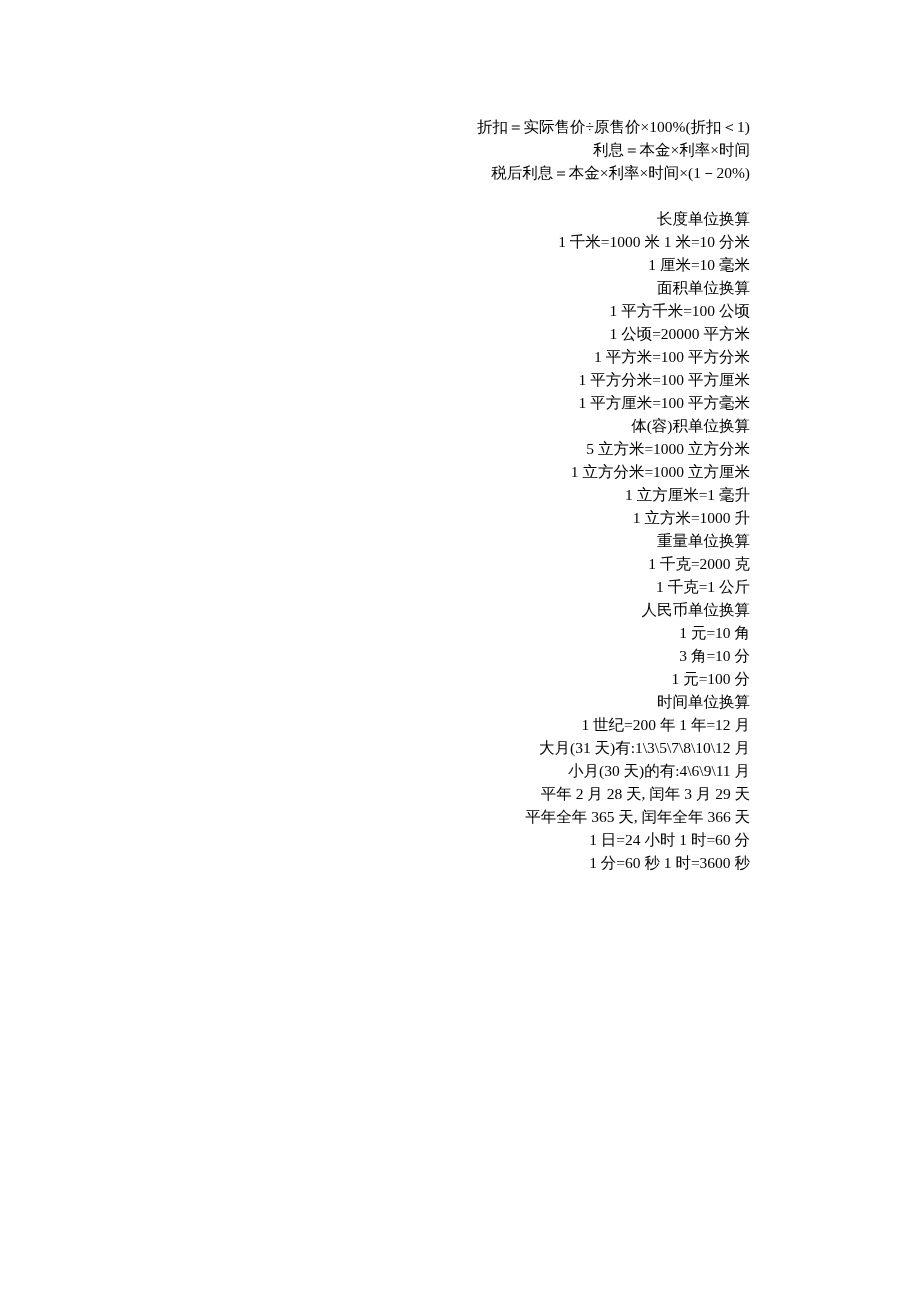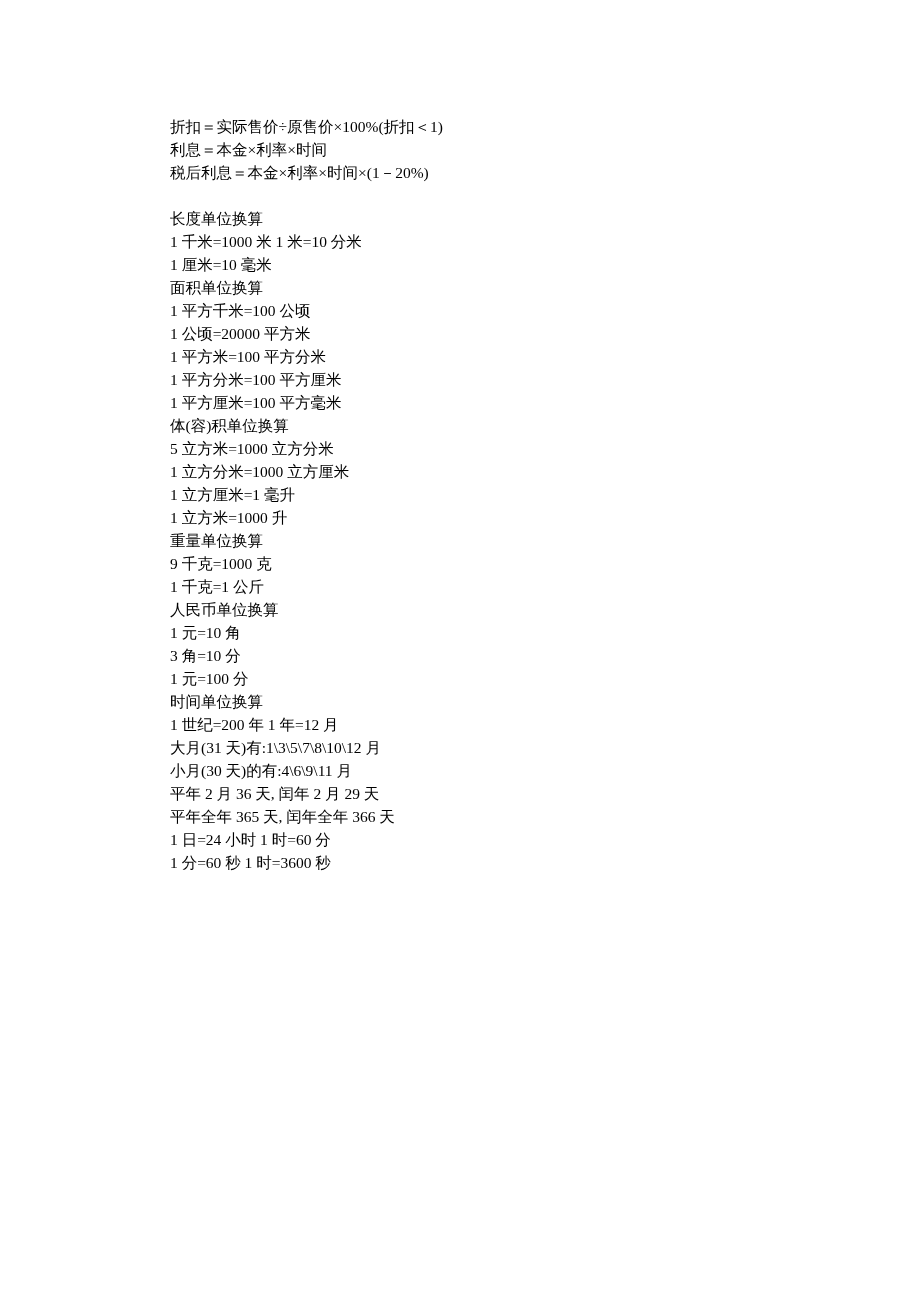--- a/index.html
+++ b/index.html
@@ -16,20 +16,21 @@
     min-height: 1302px;
     padding: 115px 170px 0 170px;
     font-size: 15.5px;
     line-height: 23px;
   }
   .para {
     margin: 0 0 23px 0;
   }
   .line {
     white-space: nowrap;
+    text-align: right;
   }
 </style>
 </head>
 <body>
 
 <div class="page">
 
   <div class="para">
     <div class="line">折扣＝实际售价÷原售价×100%(折扣＜1)</div>
     <div class="line">利息＝本金×利率×时间</div>
@@ -45,29 +46,29 @@
     <div class="line">1 公顷=20000 平方米</div>
     <div class="line">1 平方米=100 平方分米</div>
     <div class="line">1 平方分米=100 平方厘米</div>
     <div class="line">1 平方厘米=100 平方毫米</div>
     <div class="line">体(容)积单位换算</div>
     <div class="line">5 立方米=1000 立方分米</div>
     <div class="line">1 立方分米=1000 立方厘米</div>
     <div class="line">1 立方厘米=1 毫升</div>
     <div class="line">1 立方米=1000 升</div>
     <div class="line">重量单位换算</div>
-    <div class="line">9 千克=1000 克</div>
+    <div class="line">1 千克=2000 克</div>
     <div class="line">1 千克=1 公斤</div>
     <div class="line">人民币单位换算</div>
     <div class="line">1 元=10 角</div>
     <div class="line">3 角=10 分</div>
     <div class="line">1 元=100 分</div>
     <div class="line">时间单位换算</div>
     <div class="line">1 世纪=200 年  1 年=12 月</div>
     <div class="line">大月(31 天)有:1\3\5\7\8\10\12 月</div>
     <div class="line">小月(30 天)的有:4\6\9\11 月</div>
-    <div class="line">平年 2 月 36 天,  闰年 2 月 29 天</div>
+    <div class="line">平年 2 月 28 天,  闰年 3 月 29 天</div>
     <div class="line">平年全年 365 天,  闰年全年 366 天</div>
     <div class="line">1 日=24 小时  1 时=60 分</div>
     <div class="line">1 分=60 秒  1 时=3600 秒</div>
   </div>
 
 </div>
 
 </body></html>

